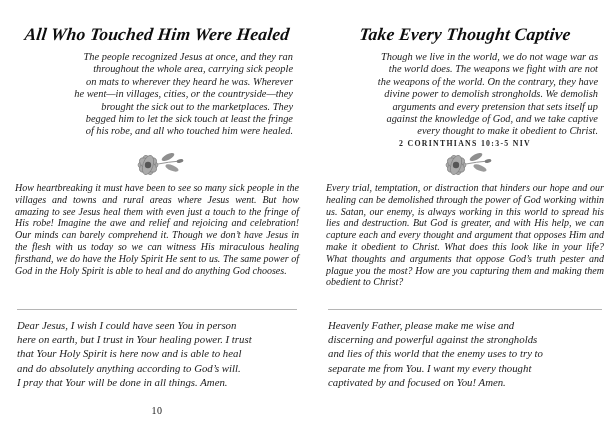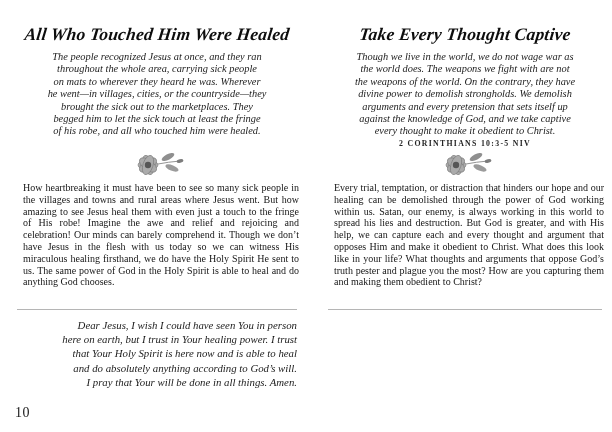--- a/index.html
+++ b/index.html
@@ -16,51 +16,51 @@
     position:absolute;top:24px;left:0;width:100%;
     text-align:center;white-space:nowrap;
     font-family:"Liberation Serif", serif;
     font-style:italic;font-weight:bold;
     font-size:17.5px;color:#0d0d0d;
     transform:skewX(-7deg);
     letter-spacing:.2px;
   }
   .quote{
     position:absolute;top:51px;left:6px;right:6px;
-    text-align:center;font-style:italic;
+    text-align:right;font-style:italic;
     font-size:10.4px;line-height:12.4px;
     white-space:pre-line;color:#1b1b1b;
   }
   .reference{
     position:absolute;top:139px;left:0;width:100%;
     text-align:center;font-weight:bold;
     font-size:7.8px;letter-spacing:1.3px;color:#242424;
   }
   .flower{
     position:absolute;top:148px;left:0;width:100%;height:34px;
     text-align:center;
   }
   .body-text{
-    position:absolute;top:182px;left:8px;right:0;
+    position:absolute;top:182px;left:0;right:0;
     text-align:justify;
-    font-size:10px;line-height:11.8px;color:#161616;
+    font-size:10px;line-height:11.8px;color:#161616;font-style:italic;
   }
   .divider{
     position:absolute;top:309px;left:2px;right:2px;
     border-top:1.5px solid #b5b5b5;height:0;
   }
   .prayer{
     position:absolute;top:318px;left:2px;right:2px;
-    text-align:right;font-style:italic;
+    text-align:left;font-style:italic;
     font-size:10.8px;line-height:14.2px;
     white-space:pre-line;color:#1b1b1b;
   }
   .page-number{
     position:absolute;top:405px;left:0;width:100%;
-    text-align:left;font-size:14px;letter-spacing:.5px;color:#202020;
+    text-align:center;font-size:10px;letter-spacing:.5px;color:#202020;
   }
 </style>
 </head>
 <body>
 
 <div class="spread">
 
   <div class="page page-left">
     <div class="title">All Who Touched Him Were Healed</div>
     <div class="quote">The people recognized Jesus at once, and they ran
@@ -121,15 +121,20 @@
           <circle r="3.2" fill="#565656"></circle>
         </g>
         <ellipse cx="44" cy="9" rx="7" ry="2.8" transform="rotate(-28 44 9)" fill="#8f8f8f"></ellipse>
         <ellipse cx="48" cy="20" rx="7" ry="2.8" transform="rotate(22 48 20)" fill="#9b9b9b"></ellipse>
         <ellipse cx="56" cy="13" rx="3.4" ry="1.8" transform="rotate(-12 56 13)" fill="#7d7d7d"></ellipse>
         <path d="M34 16 Q44 14 56 13" stroke="#787878" stroke-width="0.8" fill="none"></path>
       </svg>
     </div>
     <div class="body-text">Every trial, temptation, or distraction that hinders our hope and our healing can be demolished through the power of God working within us. Satan, our enemy, is always working in this world to spread his lies and destruction. But God is greater, and with His help, we can capture each and every thought and argument that opposes Him and make it obedient to Christ. What does this look like in your life? What thoughts and arguments that oppose God’s truth pester and plague you the most? How are you capturing them and making them obedient to Christ?</div>
     <div class="divider"></div>
+    <div class="prayer">Heavenly Father, please make me wise and
+discerning and powerful against the strongholds
+and lies of this world that the enemy uses to try to
+separate me from You. I want my every thought
+captivated by and focused on You! Amen.</div>
   </div>
 
 </div>
 
 </body></html>

